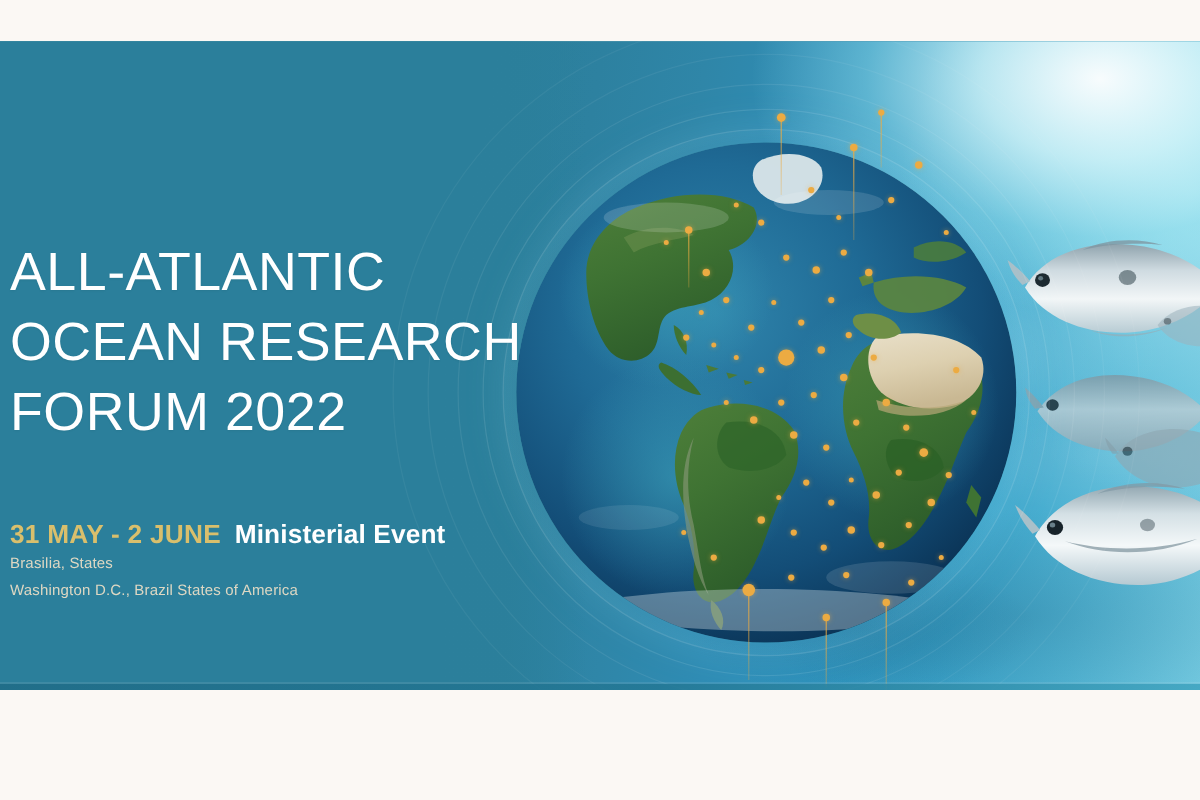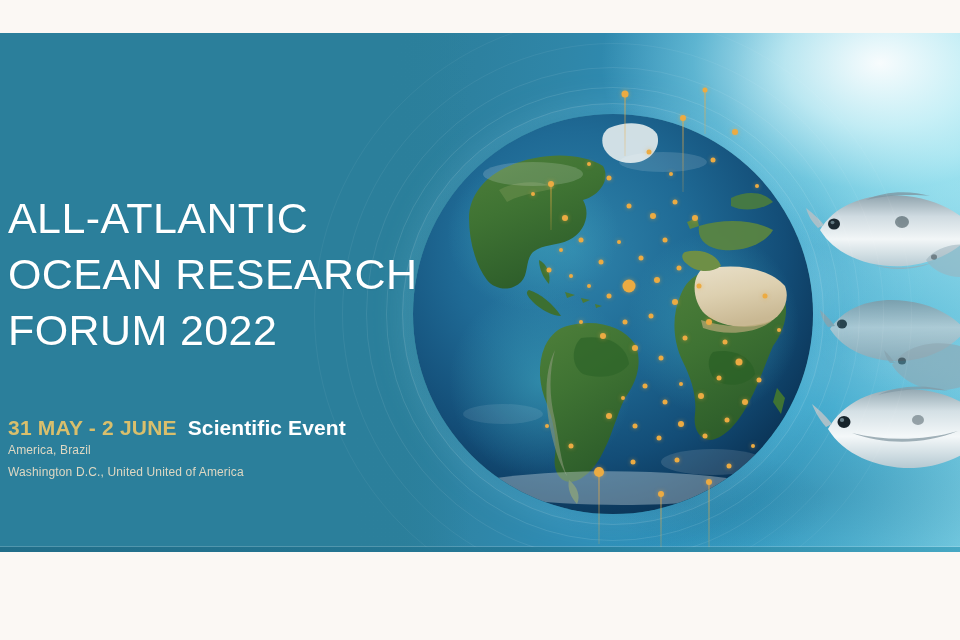--- a/index.html
+++ b/index.html
@@ -510,27 +510,27 @@
 
     <h1 class="headline">ALL-ATLANTIC
 OCEAN RESEARCH
 FORUM 2022</h1>
 
     <div class="events">
 
       <div class="event-block">
         <div class="event-headline">
           <span class="event-date">31 MAY - 2 JUNE</span>
-          <span class="event-title">Scientific Event</span>
+          <span class="event-title">Ministerial Event</span>
         </div>
-        <div class="event-location">America, Brazil</div>
+        <div class="event-location">Brasilia, States</div>
       </div>
 
       <div class="event-block">
-        <div class="event-location">Washington D.C., United United of America</div>
+        <div class="event-location">Washington D.C., Brazil States of America</div>
       </div>
     </div>
 
     <div class="banner-hairline"></div>
     <div class="banner-base"></div>
   </div>
 
 </div>
 
 </body></html>

